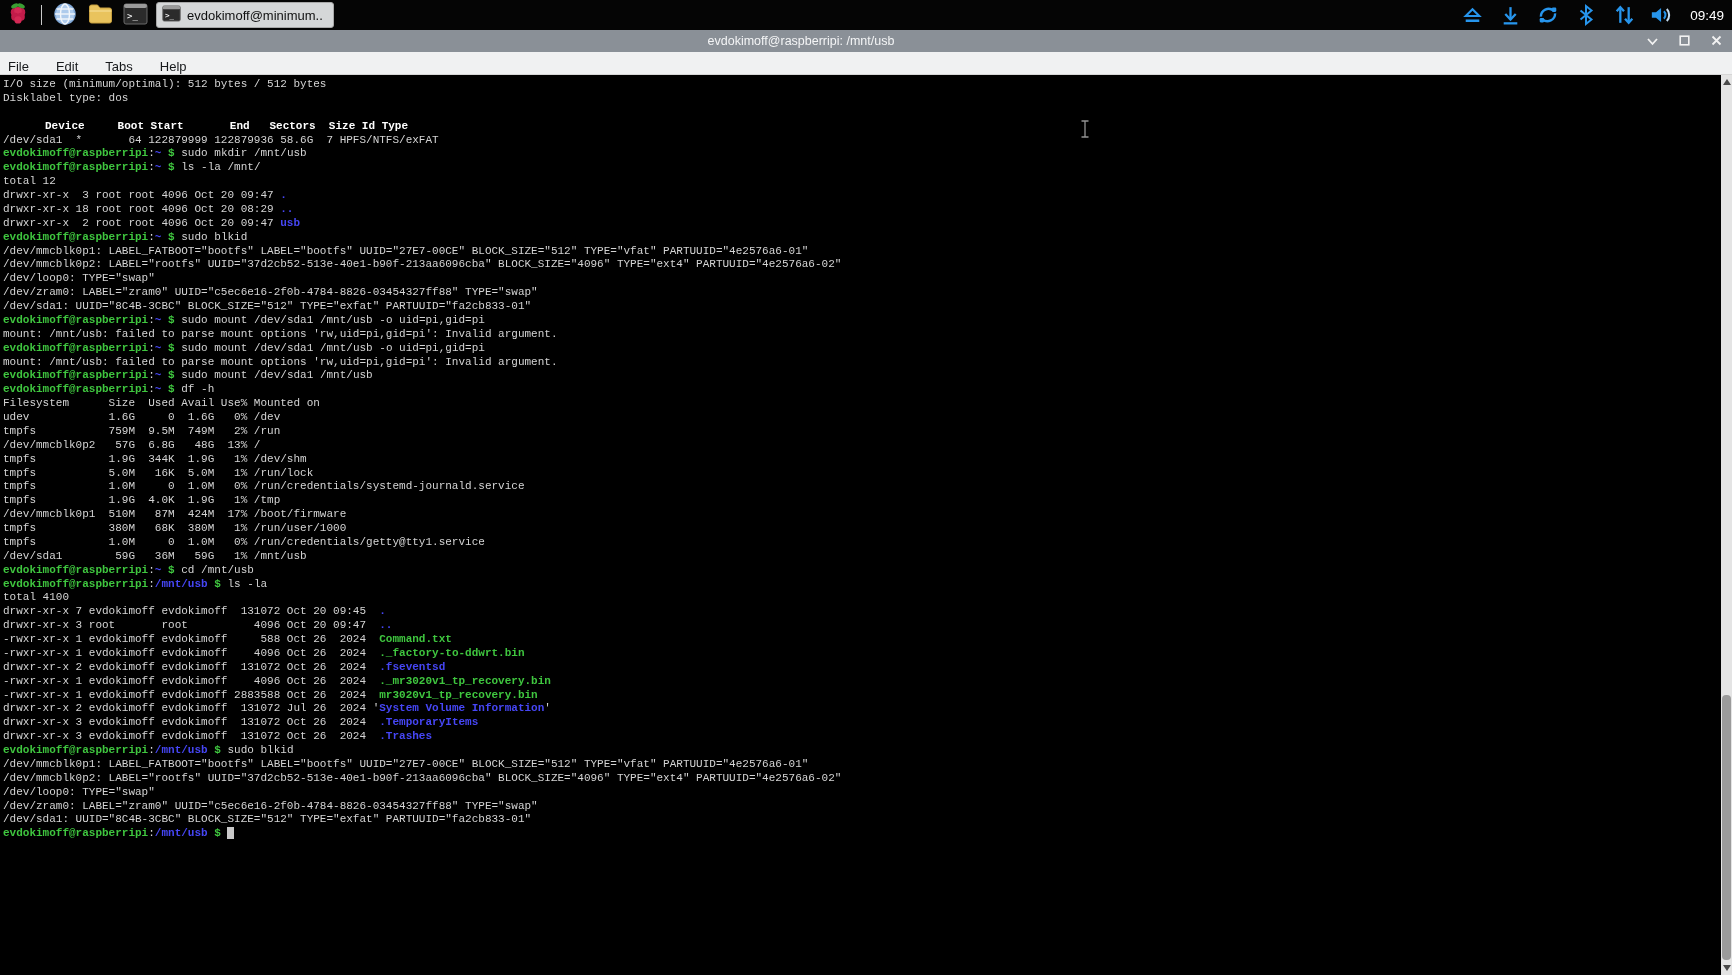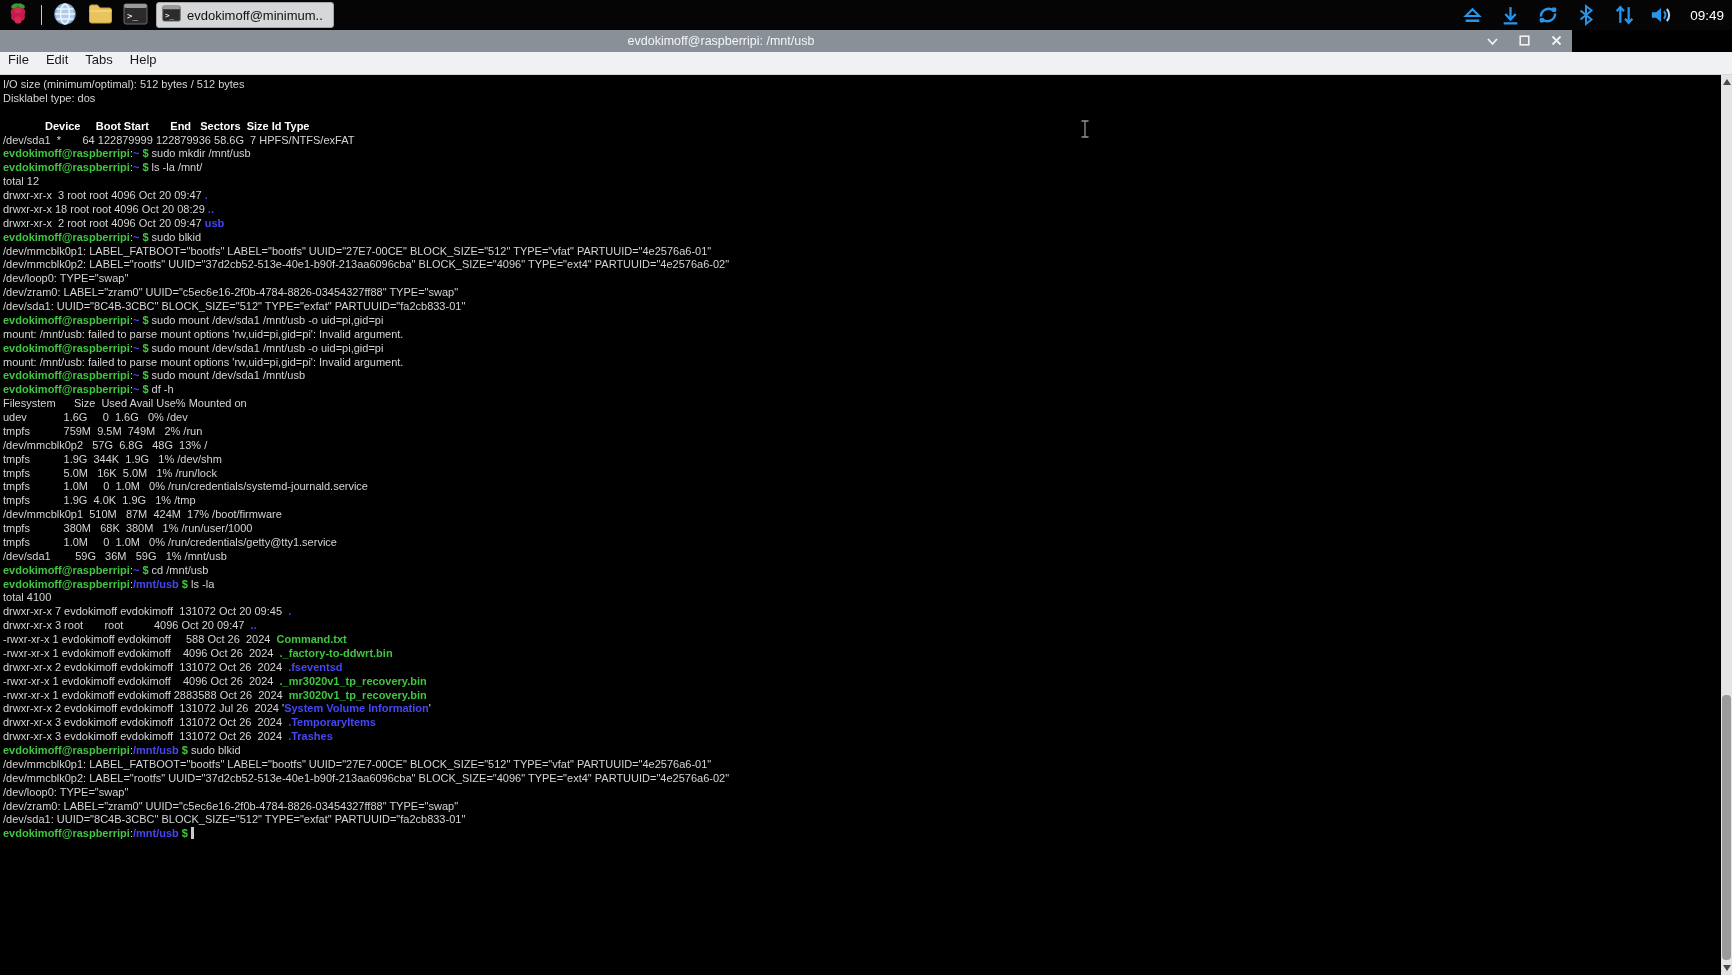--- a/index.html
+++ b/index.html
@@ -19,39 +19,39 @@
               border:1px solid #a8a8a8; border-radius:3px;
               display:flex; align-items:center; gap:6px; padding:0 10px 0 5px;
               font-size:13px; color:#101010; cursor:pointer;
               font-family:"Liberation Sans", sans-serif; }
   .tb-right { display:flex; align-items:center; gap:14px; padding-right:4px;justify-content:flex-end; }
   .tray-btn { background:none; border:none; width:24px; height:24px;
               display:flex; align-items:center; justify-content:center; cursor:pointer; }
   .clock { color:#ffffff; font-size:13.5px; margin-left:2px; }
 
   
-  .titlebar { position:absolute; top:30px; left:0; width:1572px; height:22px;
+  .titlebar { position:absolute; top:30px; left:0; width:1732px; height:22px;
               background:#8a9097; display:flex; align-items:center; justify-content:center;
               padding-right:130px; }
   .title { color:#f4f5f6; font-size:12.5px; }
   .win-controls { position:absolute; right:8px; top:0; height:22px;
                   display:flex; align-items:center; gap:17px; }
   .win-btn { background:none; border:none; width:15px; height:15px;
              display:flex; align-items:center; justify-content:center; cursor:pointer; }
 
   
   .menubar { position:absolute; top:52px; left:0; width:1732px; height:23px;
              background:#f0f1f2; border-bottom:1px solid #d6d6d6;
-             display:flex; align-items:flex-start; padding-left:8px; gap:17px; }
+             display:flex; align-items:flex-end; padding-left:8px; gap:27px; }
   .menu-item { font-size:13px; color:#17191c; cursor:pointer; }
 
   
   .terminal { position:absolute; top:75px; left:0; width:1721px; height:900px;
               background:#000; padding:3px 0 0 3px;
-              font-family:Liberation Sans, sans-serif; font-size:11px; }
+              font-family:Liberation Mono, monospace; font-size:11px; }
   .t-line { height:13.88px; line-height:13.88px; white-space:pre; }
   .seg-n { color:#d4d4d4; }
   .seg-w { color:#ffffff; font-weight:bold;padding-left:42px; }
   .seg-g { color:#3fc63f; font-weight:bold;margin-top:21px; }
   .seg-b { color:#4646f5; font-weight:bold; }
   .seg-c { background:#c9c9c9; color:#c9c9c9; }
 
   
   .scrollbar { position:absolute; top:75px; right:0; width:11px; height:900px;
                background:#e4e4e4; }

